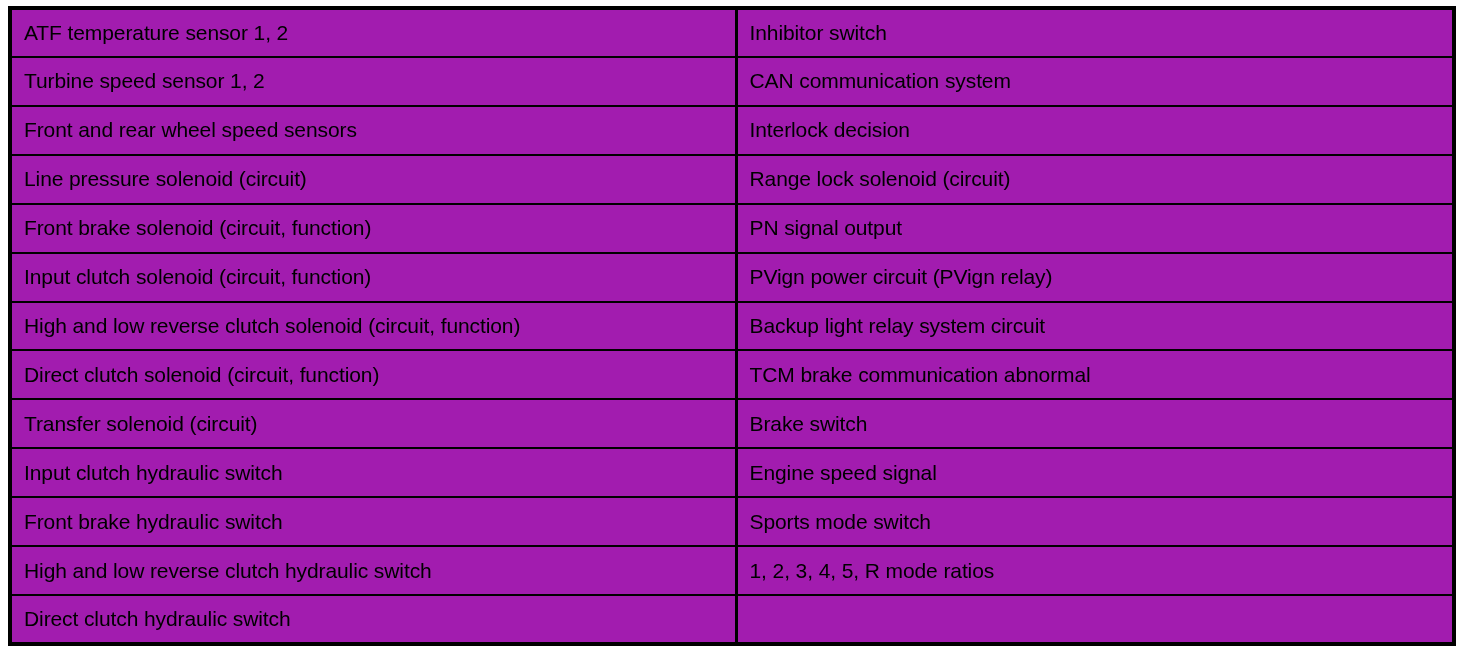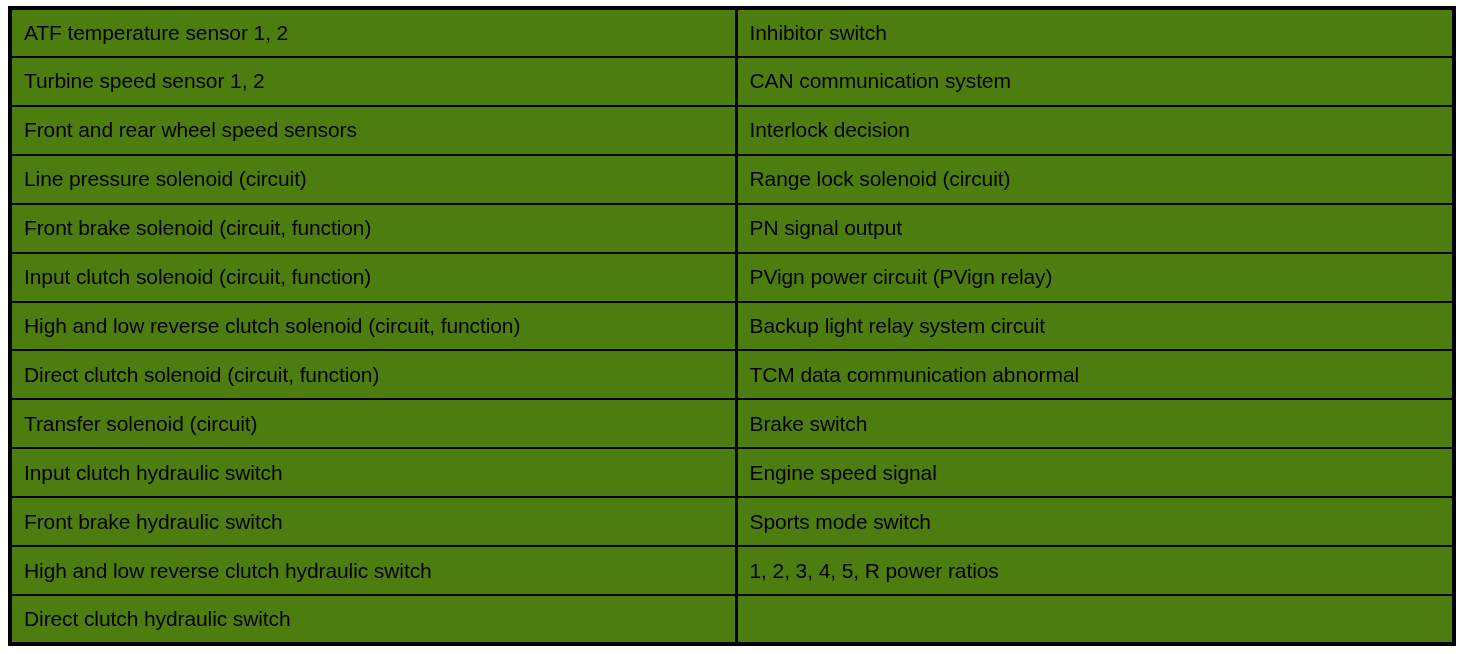--- a/index.html
+++ b/index.html
@@ -26,21 +26,21 @@
   #diag-table {
     position: absolute;
     left: 8px;
     top: 6px;
     width: 1444px;
     height: 640px;
     box-sizing: border-box;
     border-collapse: collapse;
     border: 4px solid #000000;
     table-layout: fixed;
-    background: #4d7c0f;
+    background: #a21caf;
   }
 
   #diag-table col.col-left  { width: 726px; }
   #diag-table col.col-right { width: 718px; }
 
   #diag-table tr {
     height: 42.4px;
   }
 
   #diag-table td {
@@ -101,37 +101,37 @@
         <tr>
           <td class="cell-left">Input clutch solenoid (circuit, function)</td>
           <td class="cell-right">PVign power circuit (PVign relay)</td>
         </tr>
         <tr>
           <td class="cell-left">High and low reverse clutch solenoid (circuit, function)</td>
           <td class="cell-right">Backup light relay system circuit</td>
         </tr>
         <tr>
           <td class="cell-left">Direct clutch solenoid (circuit, function)</td>
-          <td class="cell-right">TCM data communication abnormal</td>
+          <td class="cell-right">TCM brake communication abnormal</td>
         </tr>
         <tr>
           <td class="cell-left">Transfer solenoid (circuit)</td>
           <td class="cell-right">Brake switch</td>
         </tr>
         <tr>
           <td class="cell-left">Input clutch hydraulic switch</td>
           <td class="cell-right">Engine speed signal</td>
         </tr>
         <tr>
           <td class="cell-left">Front brake hydraulic switch</td>
           <td class="cell-right">Sports mode switch</td>
         </tr>
         <tr>
           <td class="cell-left">High and low reverse clutch hydraulic switch</td>
-          <td class="cell-right">1, 2, 3, 4, 5, R power ratios</td>
+          <td class="cell-right">1, 2, 3, 4, 5, R mode ratios</td>
         </tr>
         <tr>
           <td class="cell-left">Direct clutch hydraulic switch</td>
           <td class="cell-right empty-cell"></td>
         </tr>
       </tbody>
   </table>
 
 </div>
 

